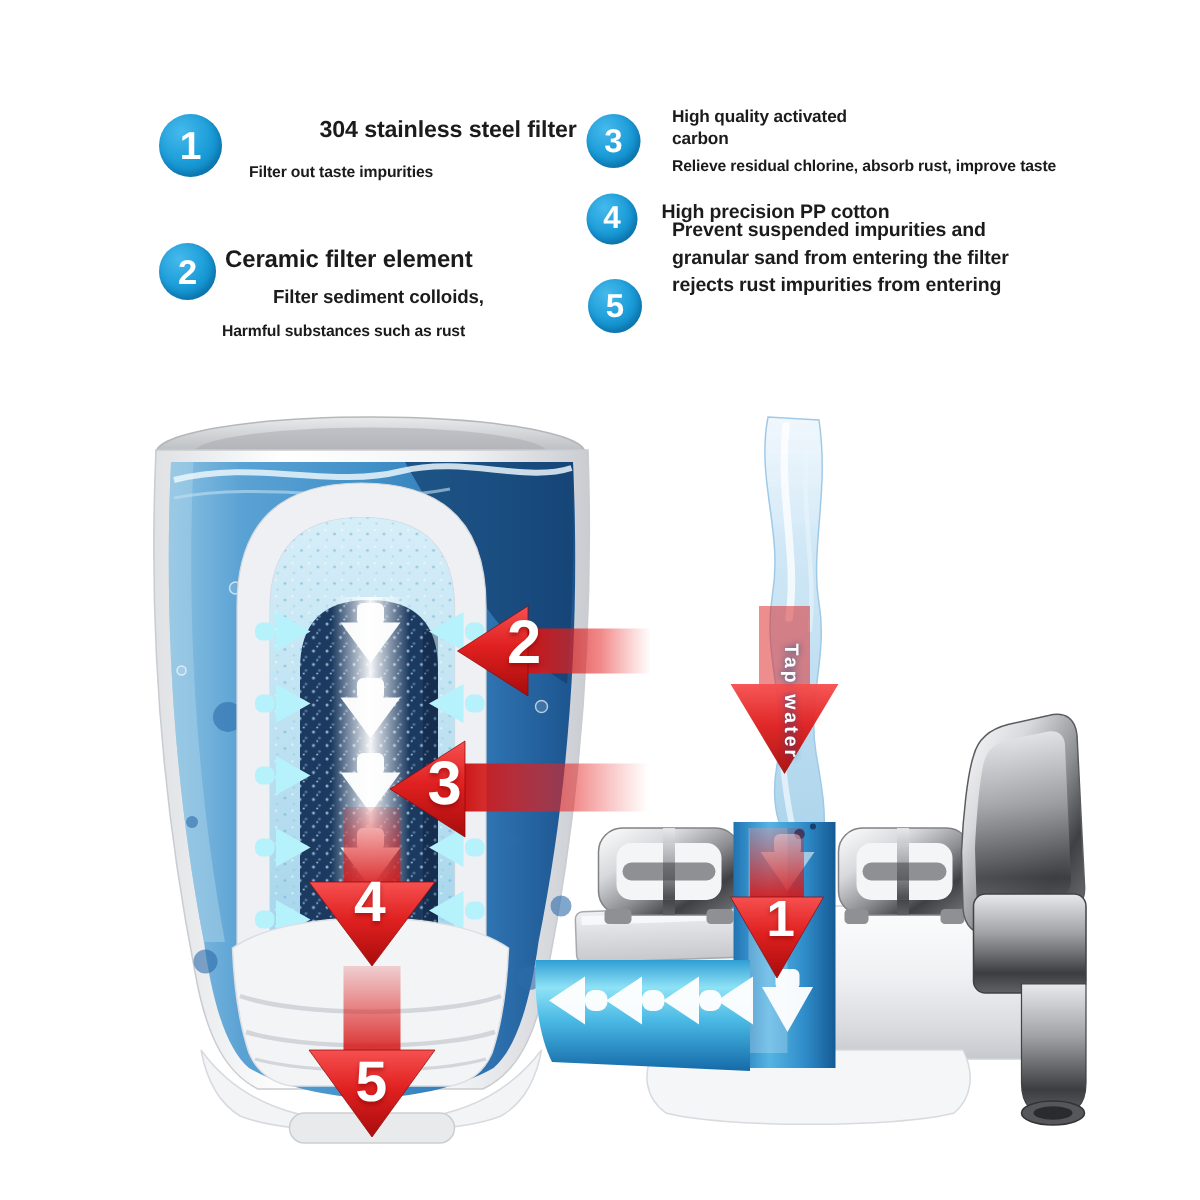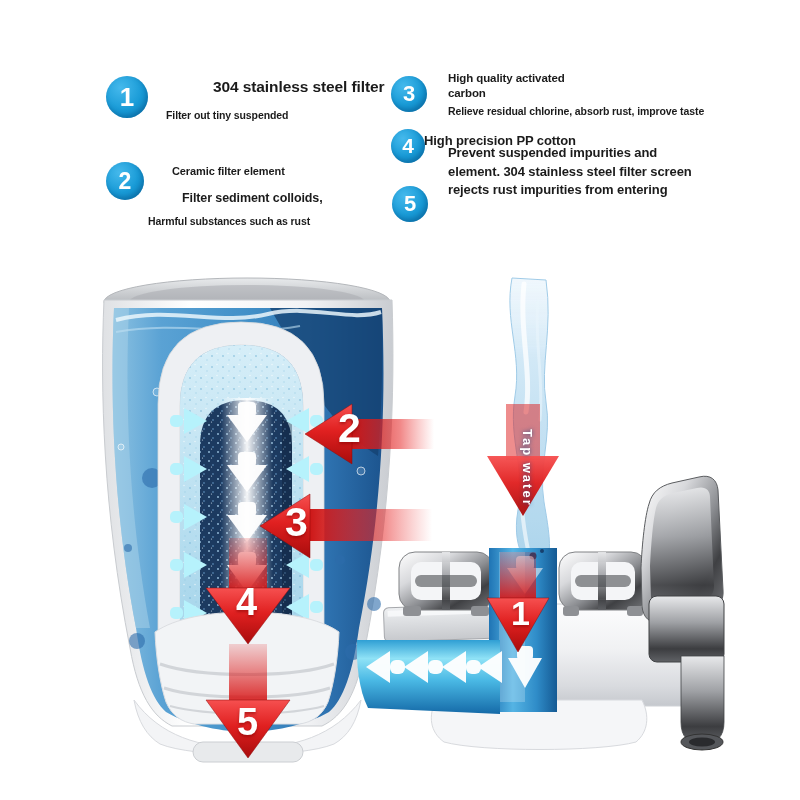--- a/index.html
+++ b/index.html
@@ -13,26 +13,26 @@
          box-shadow:inset -2px -3px 5px rgba(0,60,110,.35);}
   #b1{left:106px;top:76px;width:42px;height:42px;font-size:26px;}
   #b2{left:106px;top:162px;width:38px;height:38px;font-size:23px;}
   #b3{left:391px;top:76px;width:36px;height:36px;font-size:22px;}
   #b4{left:391px;top:129px;width:34px;height:34px;font-size:21px;}
   #b5{left:392px;top:186px;width:36px;height:36px;font-size:22px;}
   
   .txt{position:absolute;font-weight:700;line-height:1.15;letter-spacing:-.1px;}
   #t1-title{left:166px;top:78px;font-size:15.5px;margin-left:47px;}
   #t1-body{left:166px;top:109px;font-size:10.5px;}
-  #t2-title{left:172px;top:165px;font-size:11px;}
+  #t2-title{left:150px;top:165px;font-size:16px;}
   #t2-b1{left:182px;top:191px;font-size:12.5px;}
   #t2-b2{left:148px;top:215px;font-size:10.5px;}
   #t3-title{left:448px;top:71px;font-size:11.5px;line-height:14.5px;}
   #t3-body{left:448px;top:105px;font-size:10.5px;}
-  #t4-title{left:424px;top:134px;font-size:13px;}
+  #t4-title{left:441px;top:134px;font-size:13px;}
   #t5-body{left:448px;top:144px;font-size:13px;line-height:18.6px;}
   .tline{display:block;}
   
   .flow-num{position:absolute;color:#fff;font-weight:700;
             text-shadow:0 2px 3px rgba(125,0,0,.5);line-height:1;}
   #n2{left:338px;top:408px;font-size:41px;}
   #n3{left:285px;top:502px;font-size:41px;}
   #n4{left:236px;top:583px;font-size:38px;}
   #n5{left:237px;top:703px;font-size:38px;}
   #n1{left:511px;top:596px;font-size:34px;}
@@ -299,41 +299,41 @@
       <path d="M 206 588 L 290 588 L 248 644 Z" fill="url(#gRedHead)" stroke="#8f0a0a" stroke-width=".5"></path>
     </g>
     <g>
       <rect x="229" y="644" width="38" height="60" fill="url(#gRedShaft)"></rect>
       <path d="M 206 700 L 290 700 L 248 758 Z" fill="url(#gRedHead)" stroke="#8f0a0a" stroke-width=".5"></path>
     </g>
   </svg>
 
   <div class="badge" id="b1">1</div>
   <div class="txt" id="t1-title">304 stainless steel filter</div>
-  <div class="txt" id="t1-body">Filter out tiny suspended</div>
+  <div class="txt" id="t1-body">Filter out taste impurities</div>
 
   <div class="badge" id="b2">2</div>
   <div class="txt" id="t2-title">Ceramic filter element</div>
   <div class="txt" id="t2-b1">Filter sediment colloids,</div>
   <div class="txt" id="t2-b2">Harmful substances such as rust</div>
 
   <div class="badge" id="b3">3</div>
   <div class="txt" id="t3-body">Relieve residual chlorine, absorb rust, improve taste</div>
   <div class="txt" id="t3-title">
     <span class="tline">High quality activated</span>
     <span class="tline">carbon</span>
   </div>
 
   <div class="badge" id="b4">4</div>
   <div class="txt" id="t4-title">High precision PP cotton</div>
 
   <div class="badge" id="b5">5</div>
   <div class="txt" id="t5-body">
     <span class="tline">Prevent suspended impurities and</span>
-    <span class="tline">element. 304 stainless steel filter screen</span>
+    <span class="tline">granular sand from entering the filter</span>
     <span class="tline">rejects rust impurities from entering</span>
   </div>
 
   <div class="flow-num" id="n1">1</div>
   <div class="flow-num" id="n2">2</div>
   <div class="flow-num" id="n3">3</div>
   <div class="flow-num" id="n4">4</div>
   <div class="flow-num" id="n5">5</div>
   <div id="tapwater">Tap water</div>
 

